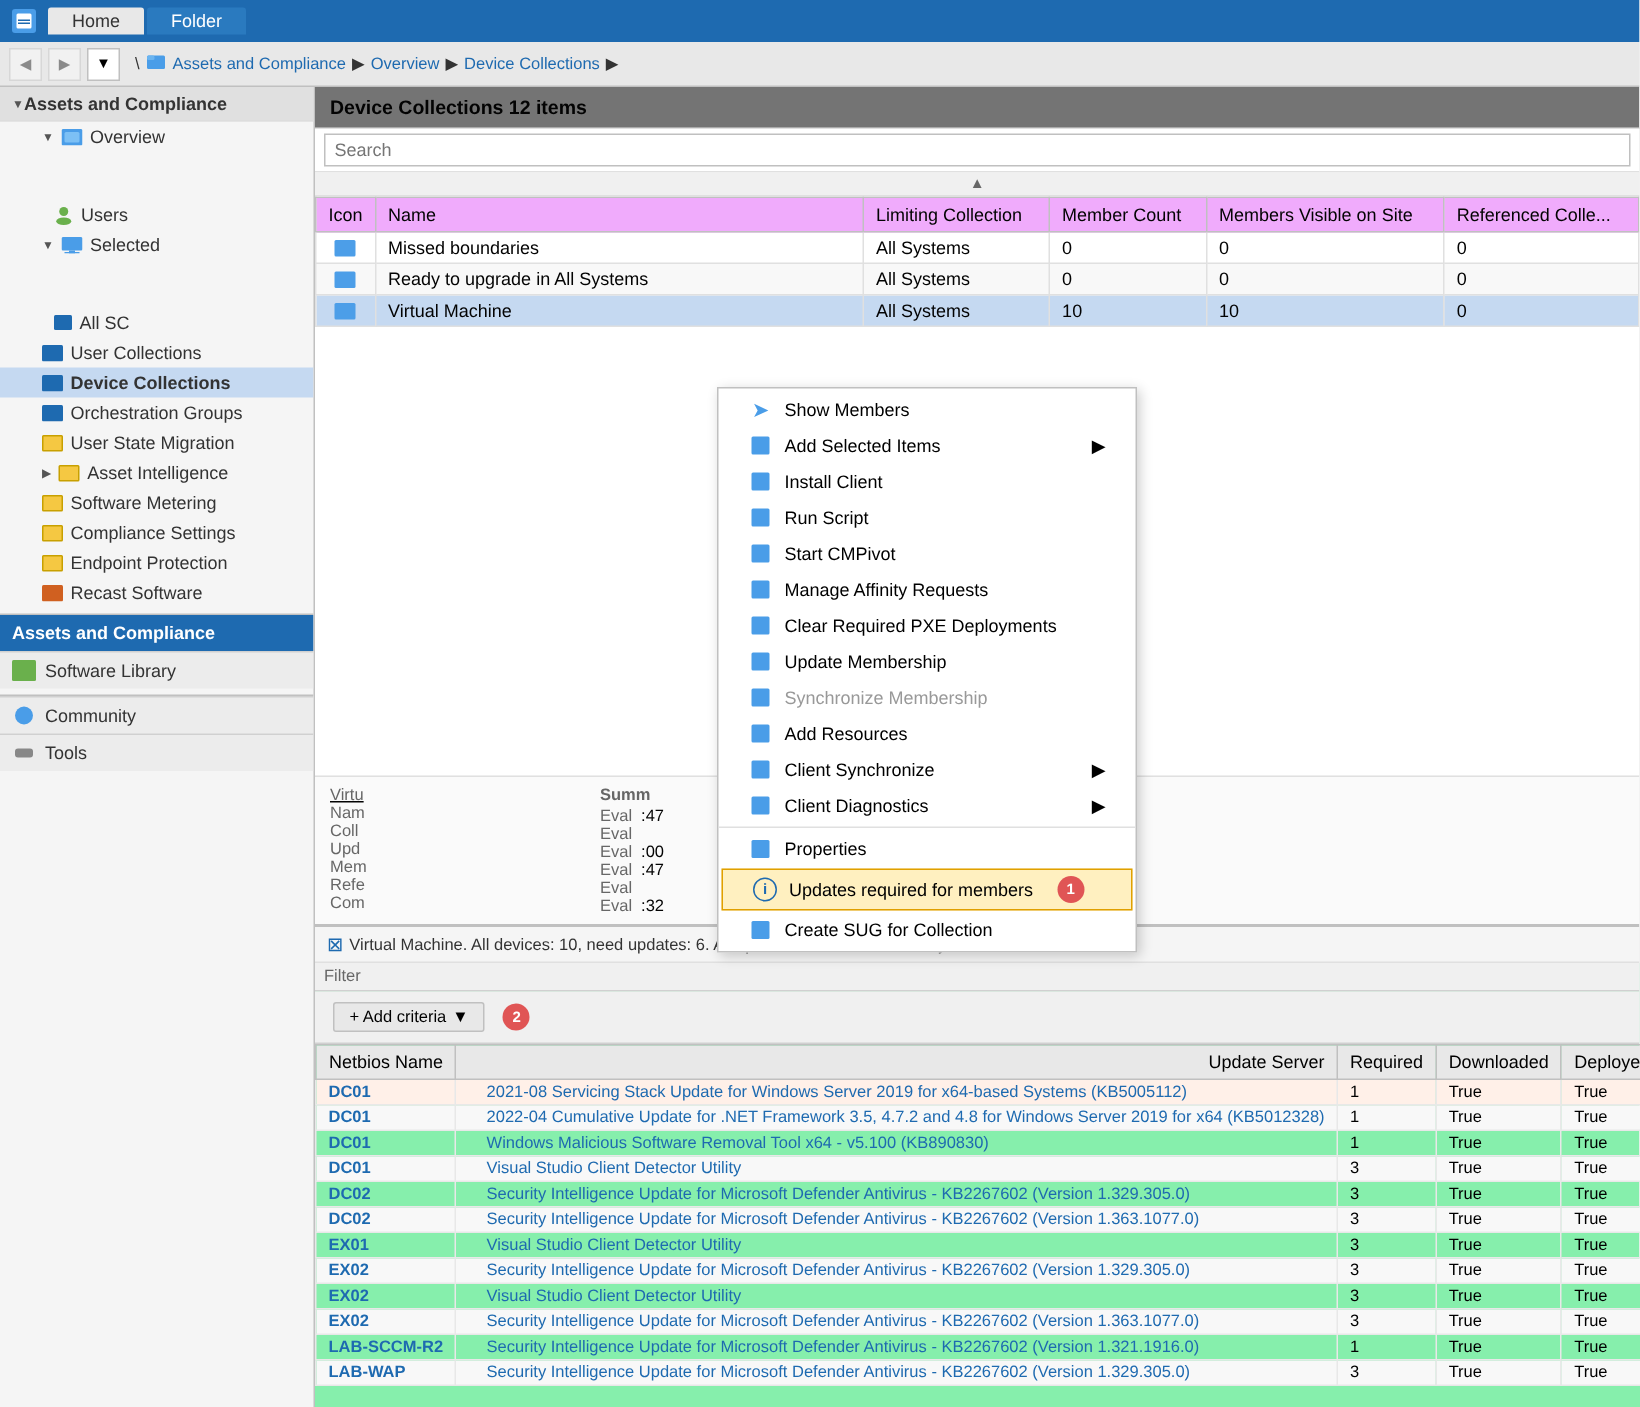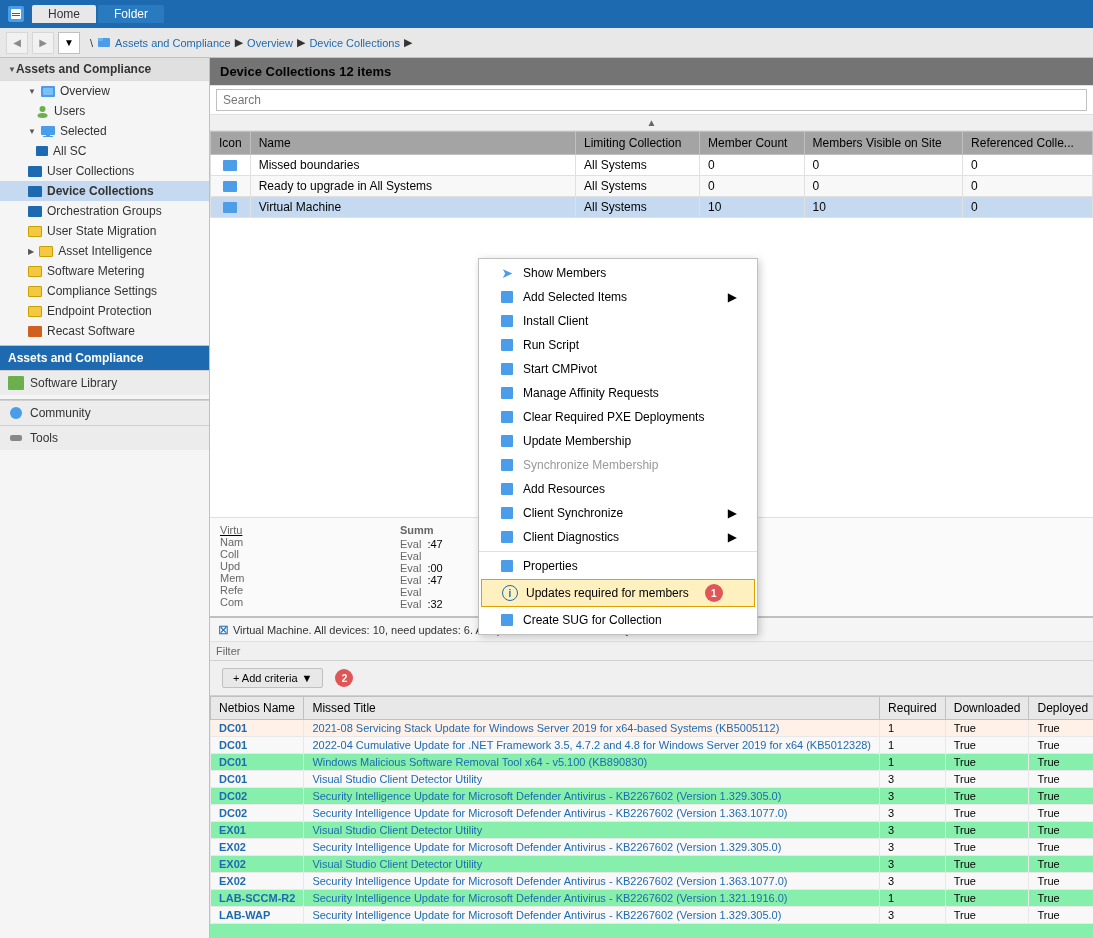--- a/index.html
+++ b/index.html
@@ -20,40 +20,40 @@
 
     
     .main-layout { display: flex; height: calc(938px - 58px); }
 
     
     .sidebar { width: 210px; background: #f5f5f5; border-right: 1px solid #c0c0c0; overflow-y: auto; flex-shrink: 0; }
     .sidebar-section { }
     .sidebar-item { padding: 3px 8px 3px 20px; font-size: 12px; color: #333; cursor: pointer; display: flex; align-items: center; gap: 5px; }
     .sidebar-item.selected { background: #c5d9f1; font-weight: bold; }
     .sidebar-item.indent1 { padding-left: 28px; }
-    .sidebar-item.indent2 { padding-left: 36px; }
+    .sidebar-item.indent2 { padding-left: 36px; margin-top: 32px; }
     .icon-folder { display: inline-block; width: 14px; height: 11px; background: #f5c842; border: 1px solid #c8a000; border-radius: 1px; }
     .triangle { display: inline-block; font-size: 8px; color: #555; }
     .sidebar-bottom-item { padding: 5px 8px; font-size: 12px; color: #333; cursor: pointer; display: flex; align-items: center; gap: 6px; background: #ececec; border-top: 1px solid #d0d0d0; }
     .sidebar-active-section { background: #1e6ab0; color: white; padding: 5px 8px; font-size: 12px; font-weight: bold; }
 
     
     .content-area { flex: 1; display: flex; flex-direction: column; overflow: hidden; position: relative; }
 
     
     .top-pane { background: white; border-bottom: 2px solid #c0c0c0; display: flex; flex-direction: column; height: 560px; position: relative; }
     .pane-header { padding: 6px 10px; font-size: 13px; font-weight: bold; border-bottom: 1px solid #e0e0e0; background: #737373; }
     .search-bar { padding: 3px 6px; border-bottom: 1px solid #e0e0e0; }
     .search-bar input { width: 100%; border: 1px solid #c0c0c0; padding: 3px 6px; font-size: 12px; color: #999; }
     .sort-indicator { text-align: center; padding: 2px; background: #f0f0f0; border-bottom: 1px solid #e0e0e0; font-size: 10px; color: #666; }
 
     
     .table-container { overflow-y: auto; flex: 1; }
     table { width: 100%; border-collapse: collapse; }
-    th { background: #a3a3a3; border: 1px solid #c0c0c0; padding: 4px 8px; font-size: 12px; font-weight: normal; text-align: left; white-space: nowrap; cursor: pointer; }
+    th { background: #f0abfc; border: 1px solid #c0c0c0; padding: 4px 8px; font-size: 12px; font-weight: normal; text-align: left; white-space: nowrap; cursor: pointer; }
     td { border: 1px solid #e0e0e0; padding: 3px 8px; font-size: 12px; white-space: nowrap; }
     tr:nth-child(even) { background: #f8f8f8; }
     tr.selected { background: #c5d9f1; }
     .icon-col { width: 30px; text-align: center; }
     .col-icon-sm { display: inline-block; width: 14px; height: 11px; background: #4a9de8; border-radius: 1px; vertical-align: middle; }
 
     
     .detail-pane { background: #fafafa; padding: 8px 12px; border-top: 1px solid #e0e0e0; font-size: 11px; }
 
     
@@ -67,24 +67,24 @@
 
     
     .bottom-pane { flex: 1; background: #86efac; display: flex; flex-direction: column; min-height: 0; }
     .status-bar { padding: 4px 8px; font-size: 11px; color: #333; border-bottom: 1px solid #e0e0e0; background: #f5f5f5; display: flex; align-items: center; gap: 4px; }
     .status-icon { color: #1e6ab0; font-size: 13px; }
     .filter-bar { padding: 3px 6px; background: #f0f0f0; border-bottom: 1px solid #d0d0d0; font-size: 11px; color: #666; }
     .add-criteria-btn { background: #e8e8e8; border: 1px solid #c0c0c0; padding: 3px 10px; font-size: 11px; cursor: pointer; display: flex; align-items: center; gap: 4px; margin: 4px 6px; width: fit-content; border-radius: 2px; }
 
     .bottom-table-container { overflow-y: auto; flex: 1; }
     .bottom-table { width: 100%; border-collapse: collapse; }
-    .bottom-table th { background: #e8e8e8; border: 1px solid #c0c0c0; padding: 4px 8px; font-size: 12px; font-weight: normal; text-align: left; cursor: pointer; white-space: nowrap; }
+    .bottom-table th { background: #e8e8e8; border: 1px solid #c0c0c0; padding: 4px 8px; font-size: 12px; font-weight: normal; text-align: right; cursor: pointer; white-space: nowrap; }
     .bottom-table td { border: 1px solid #e8e8e8; padding: 2px 8px; font-size: 11px; white-space: nowrap; }
     .bottom-table tr:nth-child(even) { background: #f8f8f8; }
-    .link-text { color: #1e6ab0; cursor: pointer; }
+    .link-text { color: #1e6ab0; cursor: pointer; margin-left: 12px; }
     .row-highlight { background: #fff0e8 !important; }
     .badge-circle { background: #e05555; color: white; border-radius: 50%; width: 18px; height: 18px; display: inline-flex; align-items: center; justify-content: center; font-size: 10px; font-weight: bold; }
 
     
     .ctx-overlay { position: absolute; top: 0; left: 0; right: 0; bottom: 0; z-index: 99; background: rgba(255,255,255,0.01); }
 
     .pane-title-row { display: flex; align-items: center; padding: 4px 8px; background: #f0f0f0; border-bottom: 1px solid #ddd; }
   </style>
 </head>
 <body>
@@ -485,21 +485,21 @@
           <span>▼</span>
         </div>
         <div class="badge-circle">2</div>
       </div>
 
       <div class="bottom-table-container">
         <table class="bottom-table">
           <thead>
             <tr id="bottom-thead-row">
             <th>Netbios Name</th>
-                <th style="min-width: 400px;">Missed Title</th>
+                <th style="min-width: 400px;">Update Server</th>
                 <th>Required</th>
                 <th>Downloaded</th>
                 <th>Deployed</th>
               </tr>
           </thead>
           <tbody id="bottom-tbody">
           <tr class="row-highlight">
     <td style="color:#1e6ab0;cursor:pointer;font-weight:bold;">DC01</td>
     <td><span class="link-text">2021-08 Servicing Stack Update for Windows Server 2019 for x64-based Systems (KB5005112)</span></td>
     <td>1</td>

